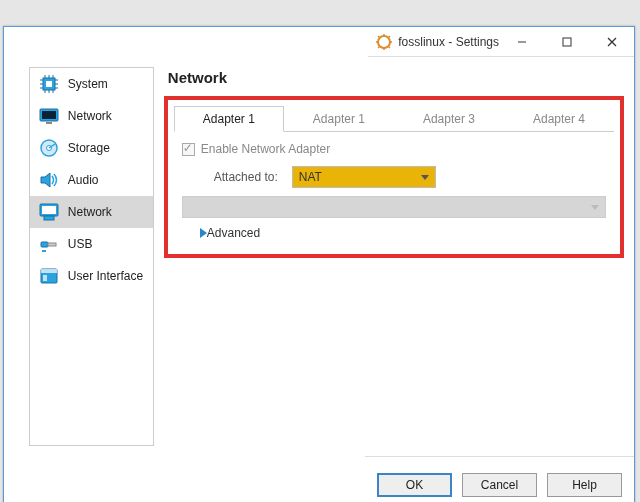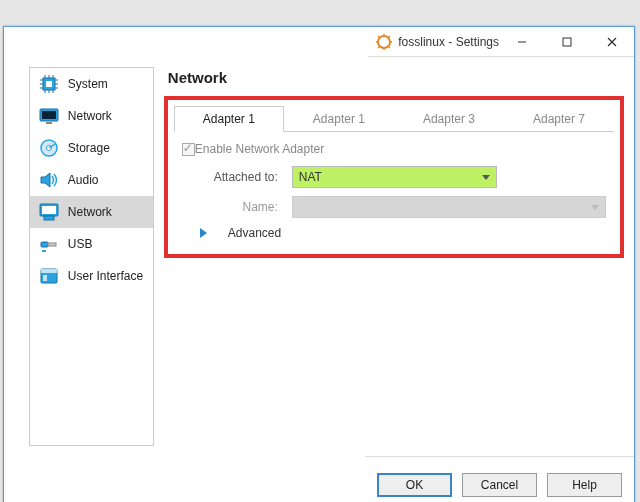--- a/index.html
+++ b/index.html
@@ -116,20 +116,21 @@
     margin-bottom: -1px;
     background: #fff;
     color: #222;
   }
   .tab-body {
     padding: 10px 8px 8px 8px;
   }
   .chk-row {
     display: flex;
     align-items: center;
+    gap: 6px;
     color: #888;
     margin-bottom: 10px;
   }
   .chk {
     width: 13px; height: 13px;
     border: 1px solid #aaa;
     background: #f7f7f7;
     position: relative;
   }
   .chk::after {
@@ -145,24 +146,24 @@
     margin-bottom: 8px;
   }
   .form-label {
     width: 110px;
     text-align: right;
     padding-right: 14px;
     color: #555;
   }
   .form-label.disabled { color: #999; }
   .select-nat {
-    width: 205px;
+    width: 144px;
     height: 22px;
     border: 1px solid #bbb;
-    background: #bef264;
+    background: #eab308;
     padding: 0 6px;
     display: flex;
     align-items: center;
     justify-content: space-between;
     color: #333;
   }
   .select-name {
     flex: 1;
     height: 22px;
     border: 1px solid #ccc;
@@ -176,21 +177,21 @@
   .chevron-down {
     width: 0; height: 0;
     border-left: 4px solid transparent;
     border-right: 4px solid transparent;
     border-top: 5px solid #555;
   }
   .chevron-down.disabled { border-top-color: #bbb; }
   .adv-row {
     display: flex;
     align-items: center;
-    gap: 21px;
+    gap: 0;
     margin-left: 18px;
     margin-top: 6px;
     color: #333;
   }
   .tri-right {
     width: 0; height: 0;
     border-top: 5px solid transparent;
     border-bottom: 5px solid transparent;
     border-left: 7px solid #2a86c8;
   }
@@ -360,39 +361,38 @@
 
     <div class="content">
       <div class="page-title">Network</div>
 
       <div class="highlight-box">
 
         <div class="tabs">
           <div class="tab active">Adapter 1</div>
           <div class="tab">Adapter 1</div>
           <div class="tab">Adapter 3</div>
-          <div class="tab">Adapter 7</div>
+          <div class="tab">Adapter 4</div>
         </div>
 
         <div class="tab-body">
           <div class="chk-row">
             <div class="chk"></div>
             <span>Enable Network Adapter</span>
           </div>
 
           <div class="form-row">
             <div class="form-label">Attached to:</div>
             <div class="select-nat">
               <span>NAT</span>
               <span class="chevron-down"></span>
             </div>
           </div>
 
           <div class="form-row">
-            <div class="form-label disabled">Name:</div>
             <div class="select-name">
               <span></span>
               <span class="chevron-down disabled"></span>
             </div>
           </div>
 
           <div class="adv-row">
             <span class="tri-right"></span>
             <span>Advanced</span>
           </div>

